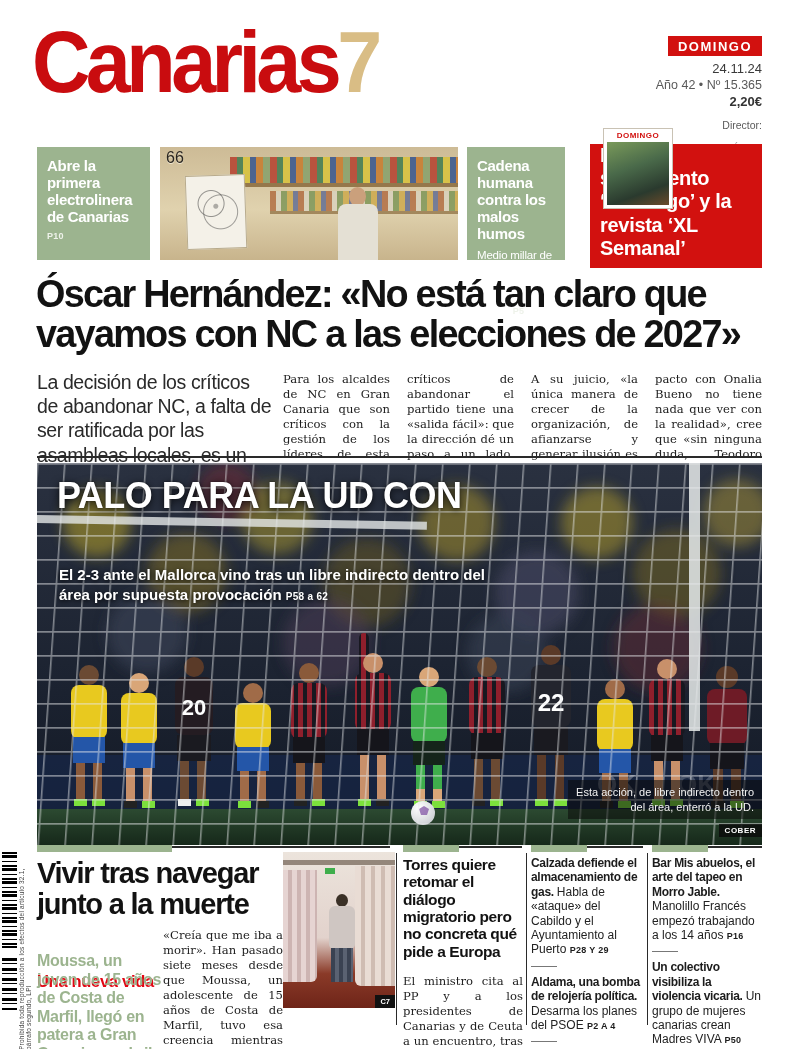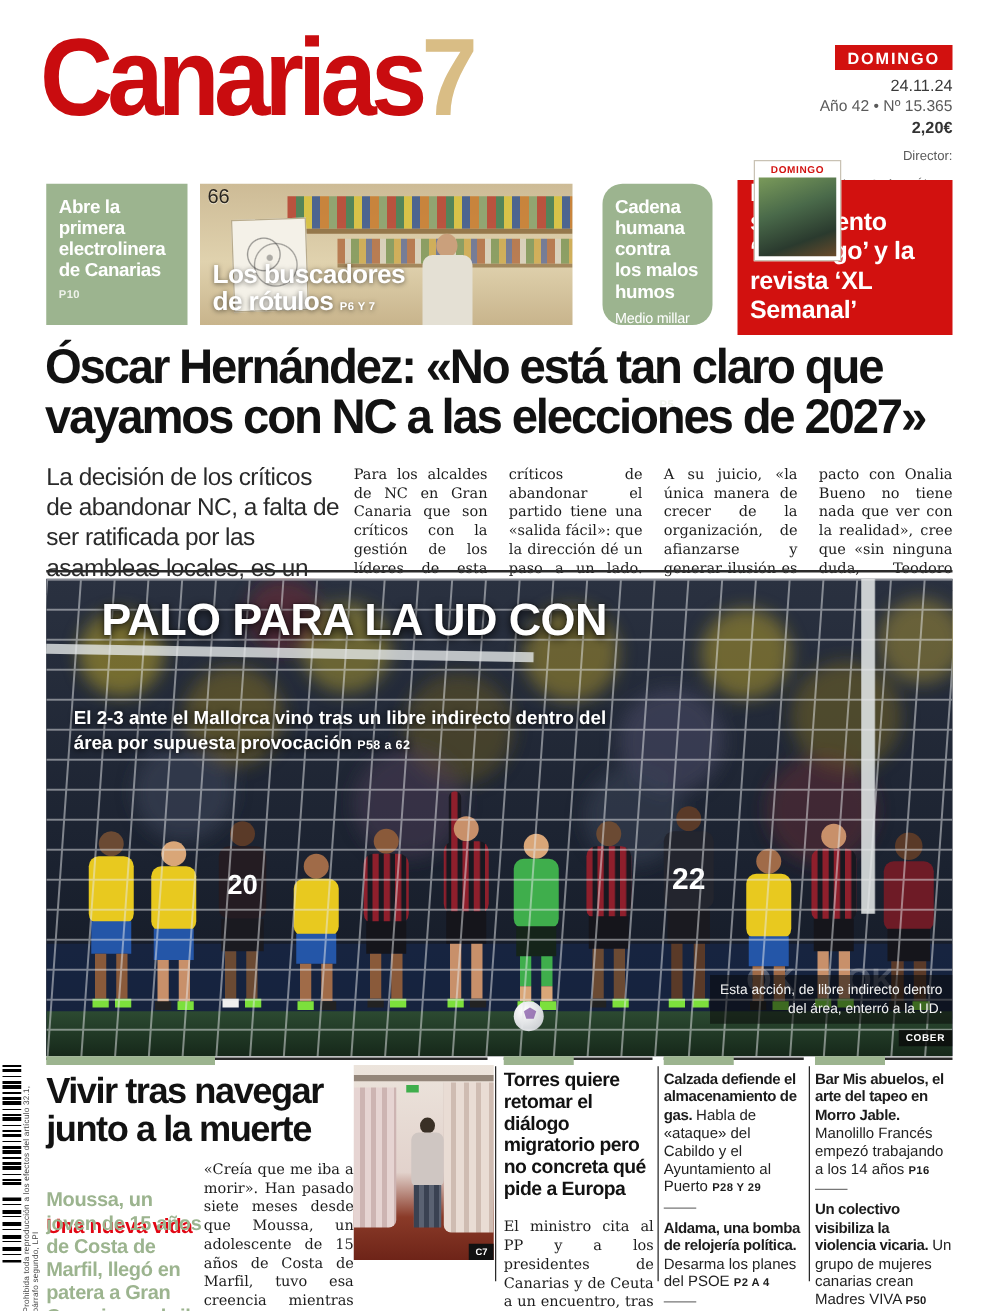--- a/index.html
+++ b/index.html
@@ -17,21 +17,21 @@
   .mast-date{font-size:13px;color:#3a3a3a;margin-top:5px;font-weight:500;}
   .mast-ed{font-size:12.5px;color:#5a5a5a;margin-top:2px;}
   .mast-price{font-size:13px;color:#333;margin-top:2px;font-weight:600;}
   .mast-dir{font-size:10.5px;color:#5a5a5a;margin-top:10px;line-height:1.25;}
   .mast-web{font-size:10.5px;color:#222;font-weight:700;}
 
   
   .tbox{position:absolute;top:147px;height:113px;background:#9cb48f;color:#fff;
         padding:10px 10px;box-sizing:border-box;}
   .tbox1{left:37px;width:113px;}
-  .tbox2{left:482px;width:88px;border-radius:16px;}
+  .tbox2{left:467px;width:98px;}
   .tbox-title{font-weight:700;font-size:15px;line-height:1.14;letter-spacing:-.3px;}
   .tbox-body{font-size:11.5px;line-height:1.18;margin-top:7px;letter-spacing:-.2px;}
   .pref{font-size:9px;font-weight:700;letter-spacing:.3px;}
   .tbox .pref{color:#eef2ea;}
 
   .tphoto{position:absolute;left:160px;top:147px;width:298px;height:113px;overflow:hidden;
           background:linear-gradient(180deg,#cdbb96 0%,#e0d2ae 55%,#c8b48c 100%);}
   .shelf{position:absolute;left:70px;top:10px;right:0;height:26px;
          background:repeating-linear-gradient(90deg,#b5402e 0 7px,#3f7a4e 7px 13px,#d8c23a 13px 20px,#35548e 20px 26px,#c77a2c 26px 33px,#86a06a 33px 40px);
          opacity:.85;border-bottom:4px solid #8a6a3c;}
@@ -80,21 +80,21 @@
   .lead-col{flex:1;font-family:"DejaVu Serif",serif;font-size:11.6px;line-height:1.3;
             color:#1c1c1c;text-align:justify;}
   .lead-col .pref{font-family:"Liberation Sans",sans-serif;color:#222;}
   .lead-rule{position:absolute;left:37px;top:456px;width:725px;height:2px;background:#2a2a2a;}
 
   
   .sports{position:absolute;left:37px;top:463px;width:725px;height:382px;overflow:hidden;
           background:#1c222e;}
   .sports svg{position:absolute;left:0;top:0;}
   .sp-head{position:absolute;left:20px;top:14px;color:#fff;font-weight:800;font-size:36px;
-           line-height:1.04;letter-spacing:-.5px;text-shadow:0 2px 8px rgba(0,0,0,.8),0 0 2px rgba(0,0,0,.6);margin-left:24px;}
+           line-height:1.04;letter-spacing:-.5px;text-shadow:0 2px 8px rgba(0,0,0,.8),0 0 2px rgba(0,0,0,.6);}
   .sp-sub{position:absolute;left:22px;top:102px;width:430px;color:#fff;font-weight:700;
           font-size:15px;line-height:1.35;text-shadow:0 1px 5px rgba(0,0,0,.9);}
   .sp-sub .pref{color:#fff;font-size:10px;}
   .sp-cap{position:absolute;right:0;bottom:26px;width:194px;background:rgba(10,10,10,.55);
           color:#f2f2f2;font-size:11px;line-height:1.3;text-align:right;padding:5px 8px;
           box-sizing:border-box;}
   .sp-credit{position:absolute;right:0;bottom:8px;background:rgba(10,10,10,.8);color:#fff;
           font-size:8px;font-weight:700;letter-spacing:.5px;padding:2px 6px;}
 
   
@@ -169,24 +169,20 @@
 
   <div class="tphoto">
     <div class="shelf"></div>
     <div class="shelf2"></div>
     <div class="sign66">66</div>
     <div class="easel"></div>
     <div class="tperson">
         <span class="th"></span>
         <span class="tb"></span>
       </div>
-    <div class="tphoto-title">
-      <div>Los buscadores</div>
-      <div><span>de rótulos</span> <span class="pref">P6 Y 7</span></div>
-    </div>
   </div>
 
   <div class="tbox tbox2">
     <div class="tbox-title">Cadena humana contra los malos humos</div>
     <div class="tbox-body"><span>Medio millar de personas sale a la calle contra la central en el Puerto</span> <span class="pref">P5</span></div>
   </div>
 
   <div class="supp">
     <div class="supp-text">Hoy, el suplemento ‘Domingo’ y la revista ‘XL Semanal’</div>
   </div>

